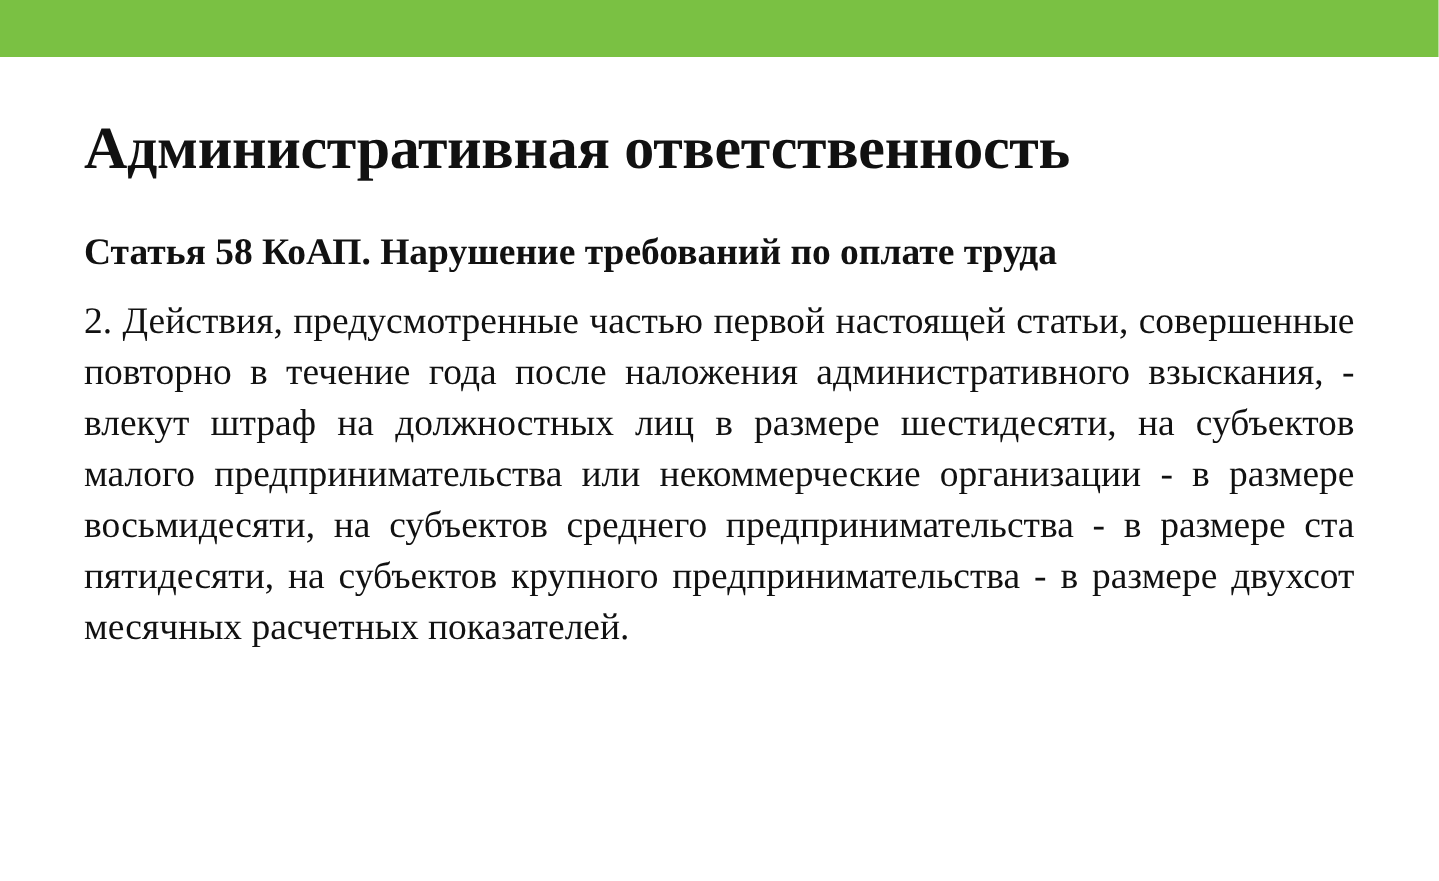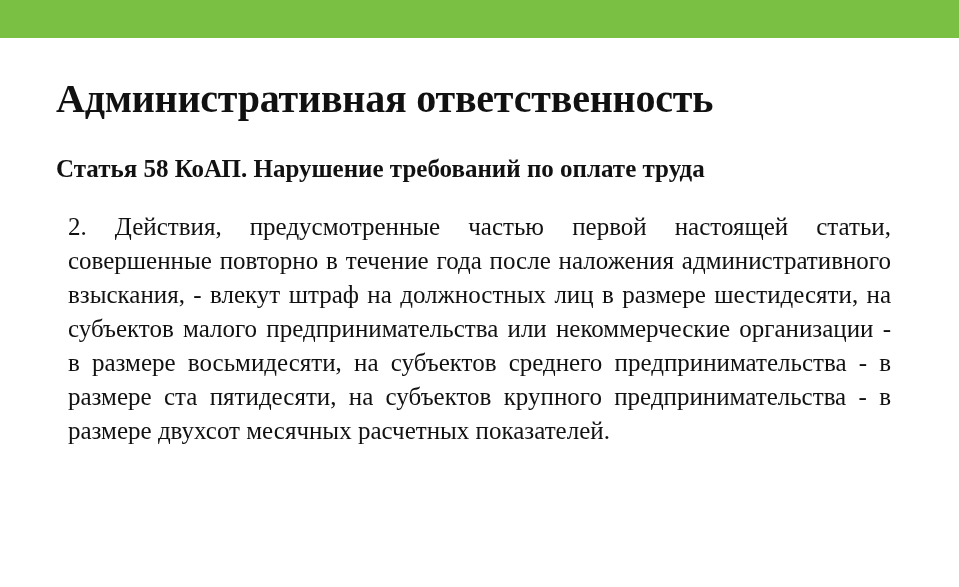--- a/index.html
+++ b/index.html
@@ -51,21 +51,21 @@
   .subtitle {
     margin: 0;
     padding-top: 32px;
     font-family: "Liberation Serif", serif;
     font-weight: bold;
     font-size: 25px;
     line-height: 1.2;
     color: #111111;
   }
   .body-text {
-    margin: 12px;
+    margin: 0;
     padding-top: 14px;
     font-family: "Liberation Serif", serif;
     font-size: 25px;
     line-height: 1.36;
     color: #111111;
     text-align: justify;
     text-justify: inter-word;
     hyphens: none;
   }
 </style>

